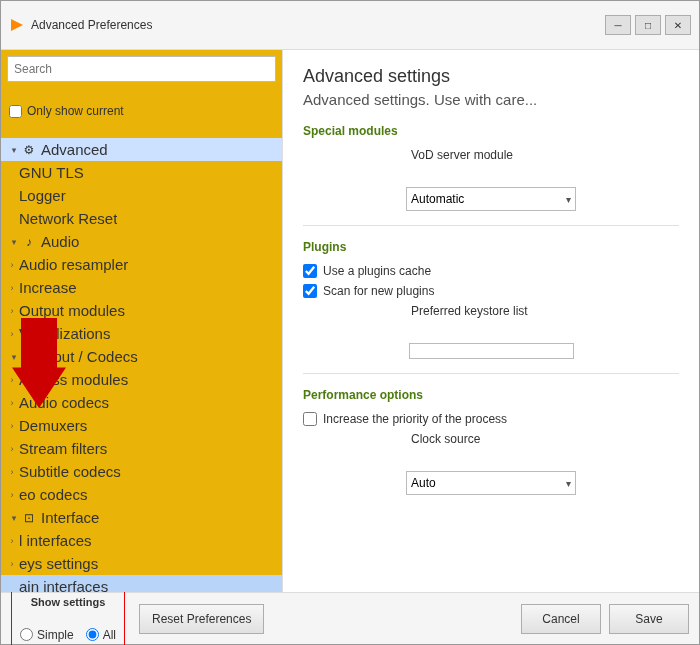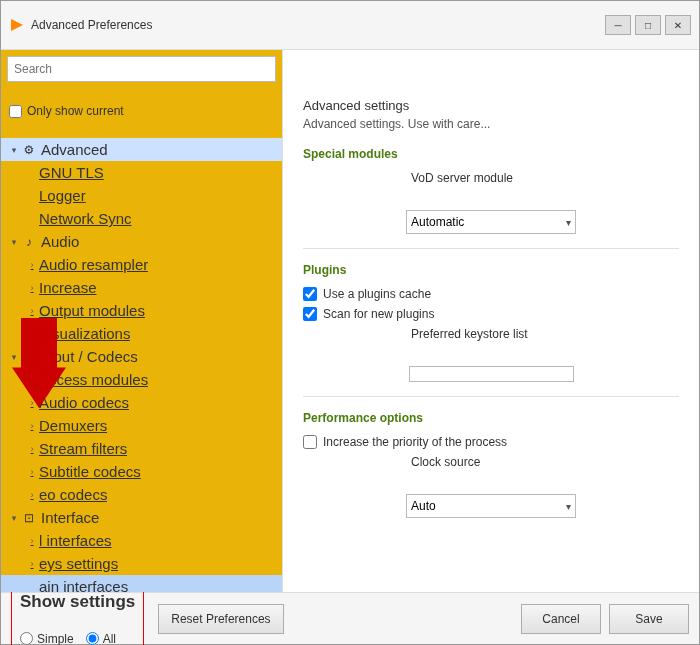--- a/index.html
+++ b/index.html
@@ -149,37 +149,36 @@
       display: flex;
       align-items: center;
       justify-content: center;
       font-size: 12px;
     }
     .tree-label {
       font-size: 15px;
       overflow: hidden;
       text-overflow: ellipsis;
     }
-    .indent-1 { padding-left: 24px; text-decoration: underline; }
+    .indent-1 { padding-left: 4px; }
     
     .right-panel {
       flex: 1;
       padding: 16px 20px;
       overflow-y: auto;
       background: #ffffff;
     }
     .right-title {
-      font-size: 13px;
+      font-size: 18px;
       font-weight: 400;
       color: #333;
       margin-bottom: 4px;
-      margin-top: 32px;
     }
     .right-subtitle {
-      font-size: 12px;
+      font-size: 15px;
       color: #555;
       margin-bottom: 16px;
     }
     .section-header {
       font-size: 12px;
       font-weight: 600;
       color: #4d7c0f;
       margin-bottom: 10px;
       margin-top: 4px;
     }
@@ -259,21 +258,21 @@
     }
     .show-settings-box {
       border: 1px solid #e00;
       padding: 4px 8px;
       display: flex;
       flex-direction: column;
       gap: 2px;
       margin-right: 10px;
     }
     .show-settings-label {
-      font-size: 17px;
+      font-size: 11px;
       font-weight: 600;
       color: #333;
       margin-bottom: 18px;
       text-align: center;
     }
     .radio-row {
       display: flex;
       align-items: center;
       gap: 12px;
     }
@@ -382,21 +381,21 @@
           <div class="tree-item indent-1">
             <span class="tree-arrow"></span>
             <span class="tree-label">GNU TLS</span>
           </div>
           <div class="tree-item indent-1">
             <span class="tree-arrow"></span>
             <span class="tree-label">Logger</span>
           </div>
           <div class="tree-item indent-1">
             <span class="tree-arrow"></span>
-            <span class="tree-label">Network Sync</span>
+            <span class="tree-label">Network Reset</span>
           </div>
 
           <div class="tree-item">
             <span class="tree-arrow">▾</span>
             <span class="tree-icon">♪</span>
             <span class="tree-label">Audio</span>
           </div>
           <div class="tree-item indent-1">
             <span class="tree-arrow">›</span>
             <span class="tree-label">Audio resampler</span>

